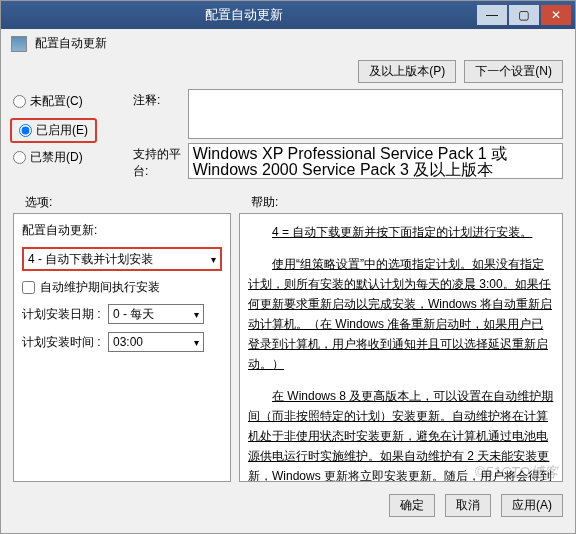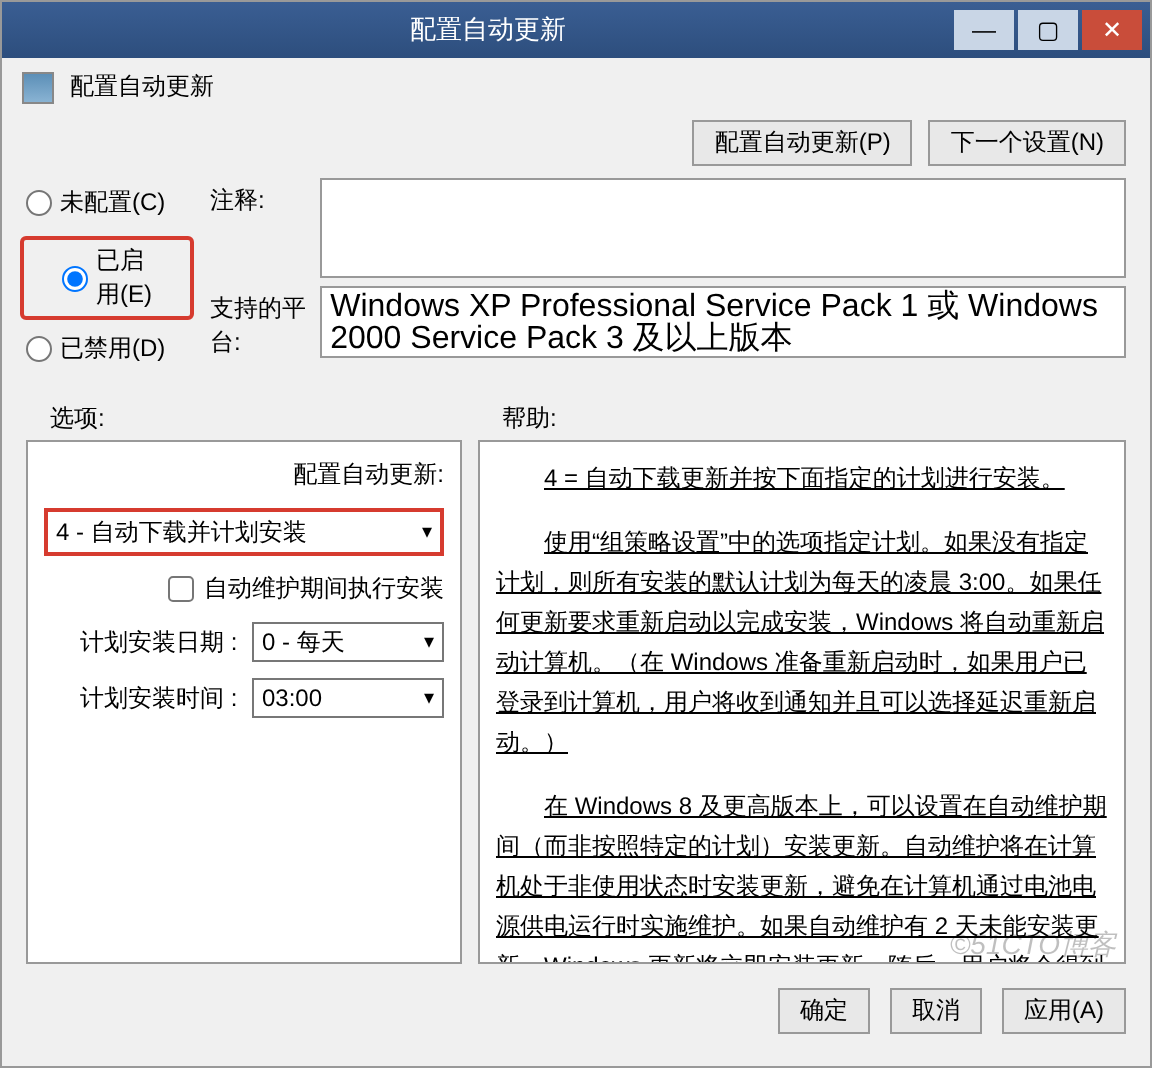--- a/index.html
+++ b/index.html
@@ -11,30 +11,30 @@
 .tb-btn { width: 30px; height: 20px; background: #c9d6e6; color: #000; display: flex; align-items: center; justify-content: center; font-size: 12px; cursor: pointer; }
 .tb-btn.close { background: #c94d3a; color: #fff; }
 .sub-header { display: flex; align-items: center; padding: 6px 10px; gap: 8px; }
 .sub-header .icon { width: 16px; height: 16px; background: linear-gradient(#5c8fb7,#89b3d3); border: 1px solid #888; }
 .nav-row { display: flex; justify-content: flex-end; gap: 8px; padding: 2px 12px 6px; }
 button.std { background: #e8e8e8; border: 1px solid #999; padding: 2px 10px; cursor: pointer; font-size: 12px; }
 .top-grid { display: flex; padding: 0 12px 4px; gap: 8px; }
 .radio-col { width: 84px; padding-top: 4px; }
 .radio-row { display: flex; align-items: center; gap: 4px; margin-bottom: 8px; }
 .radio-row input { margin: 0; }
-.radio-row.highlight { border: 2px solid #d63b2f; border-radius: 3px; padding: 2px 19px; margin-left:-3px; margin-bottom:6px; }
-.fields-col { flex: 1; }
+.radio-row.highlight { border: 2px solid #d63b2f; border-radius: 3px; padding: 2px 7px; margin-left:-3px; margin-bottom:6px; }
+.fields-col { flex: 1; margin-left: 28px; }
 .field-row { display: flex; align-items: flex-start; gap: 6px; margin-bottom: 4px; }
 .field-label { width: 56px; padding-top: 3px; font-size: 12px; }
 textarea.comment { width: 100%; height: 50px; resize: none; border: 1px solid #999; background: #fff; }
 .platforms { width: 100%; height: 36px; border: 1px solid #999; background: #fff; padding: 2px 4px; font-size: 16px; line-height: 16px; overflow: hidden; }
 .mid-labels { display: flex; padding: 6px 24px 2px; }
 .mid-labels .l { width: 226px; }
 .panels { display: flex; gap: 8px; padding: 0 12px 6px; flex: 1; min-height: 0; }
-.panel { border: 1px solid #999; background: #fff; padding: 8px; align-items: flex-end; }
+.panel { border: 1px solid #999; background: #fff; padding: 8px; }
 .panel.left { width: 218px; display: flex; flex-direction: column; gap: 8px; }
 .panel.right { flex: 1; overflow: auto; position: relative; }
 .help-body { font-size: 12px; line-height: 20px; }
 .help-body p { margin-bottom: 12px; text-indent: 2em; text-decoration: underline; }
 .sel-row { display: flex; align-items: center; gap: 6px; }
 .select { border: 1px solid #777; background: #fff; height: 20px; display: flex; align-items: center; padding: 0 4px; justify-content: space-between; cursor: pointer; }
 .select .arrow { font-size: 10px; }
 .select.big { width: 100%; border: 2px solid #d63b2f; height: 24px; }
 .select.small { width: 96px; }
 .chk-row { display: flex; align-items: center; gap: 5px; }
@@ -54,21 +54,21 @@
       <div class="tb-btn close">✕</div>
     </div>
   </div>
 
   <div class="sub-header">
     <div class="icon"></div>
     <div>配置自动更新</div>
   </div>
 
   <div class="nav-row">
-    <button class="std">配置自动更新(P)</button>
+    <button class="std">及以上版本(P)</button>
     <button class="std">下一个设置(N)</button>
   </div>
 
   <div class="top-grid">
     <div class="radio-col">
       <label class="radio-row">
         <input type="radio" name="state" style="">
         <span>未配置(C)</span>
       </label>
       <label class="radio-row highlight">

